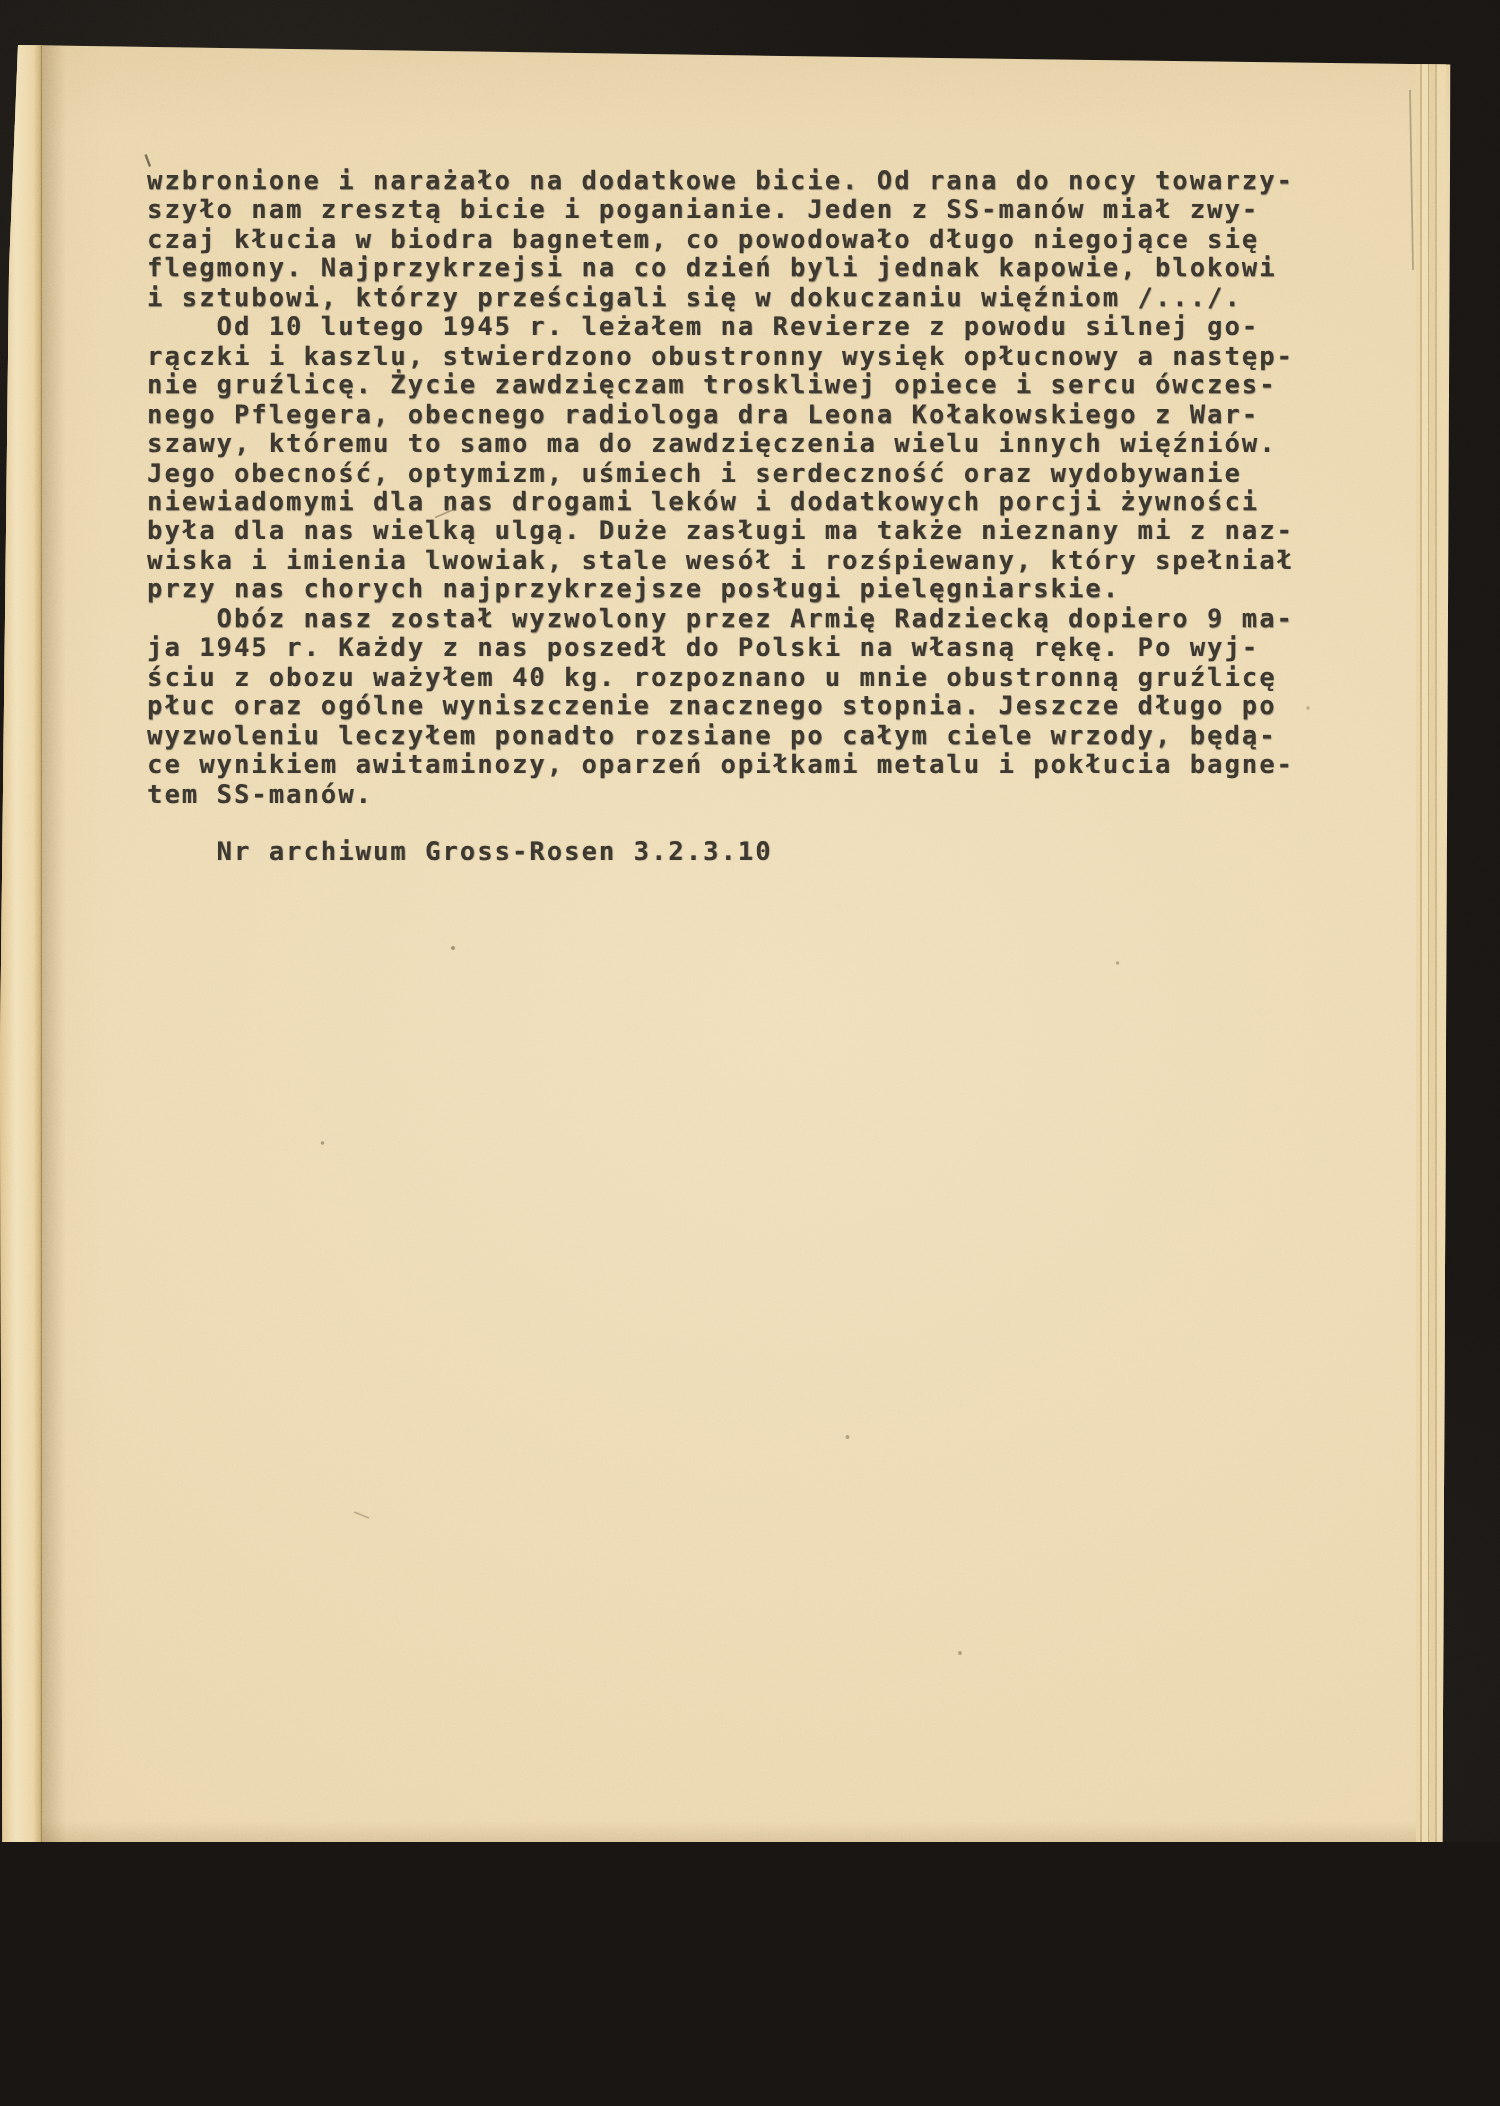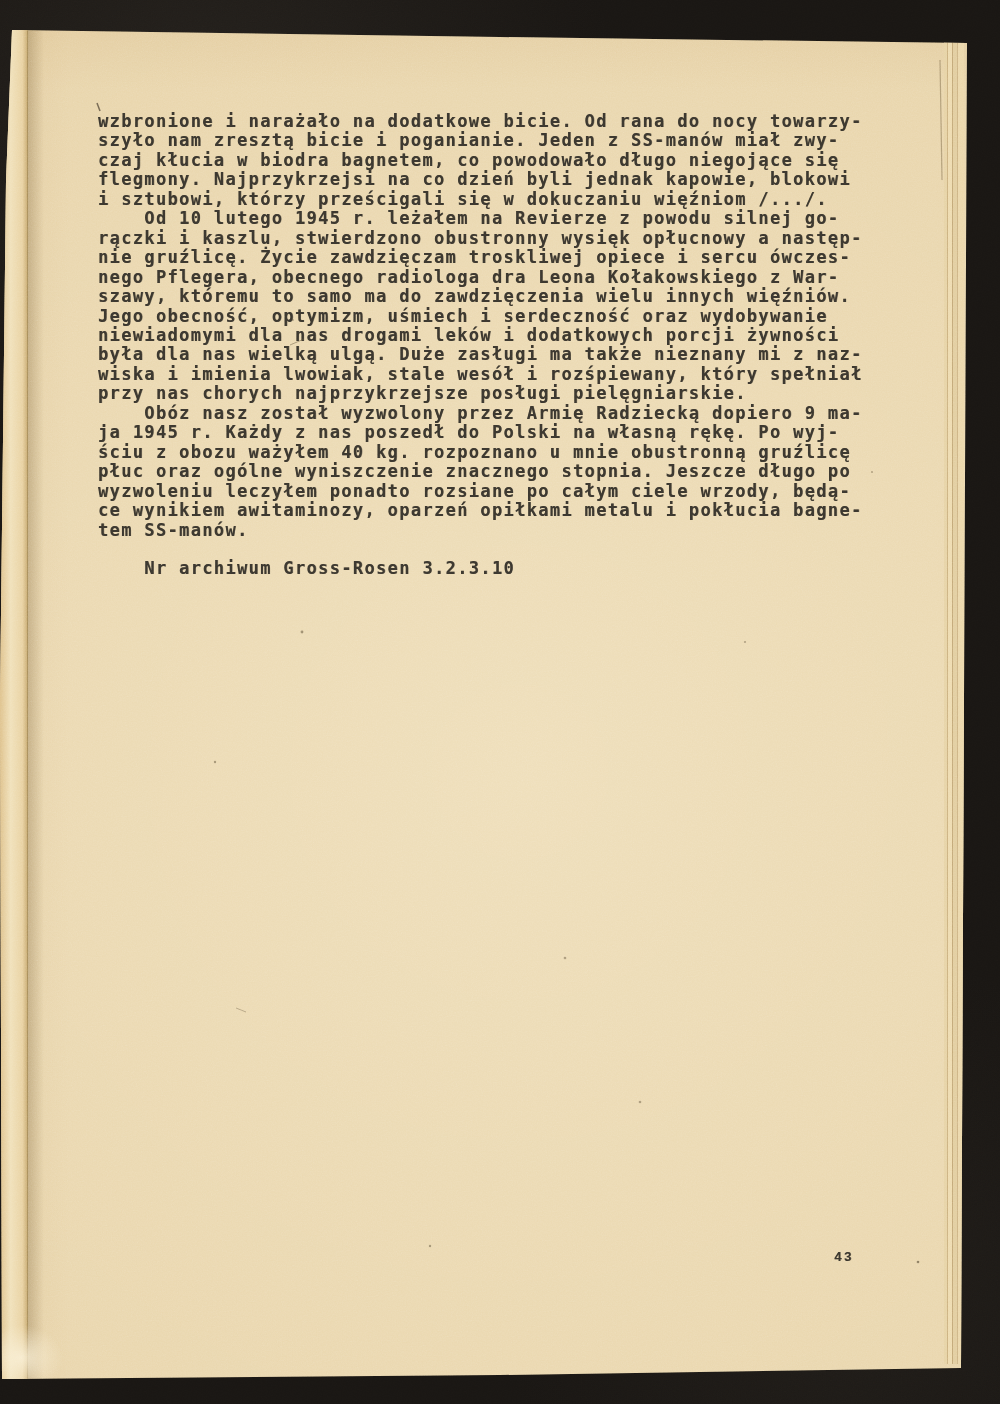--- a/index.html
+++ b/index.html
@@ -4,21 +4,21 @@
 <style>
   :root{
     --paper:#e9d5ab;
     --ink:#3a362e;
     --background:#191613;
     --edge-gold:#e3c48f;
   }
   html,body{margin:0;padding:0;background:var(--background);}
   .scene{
     position:relative;
-    width:1000px;height:1404px;
+    width:1000px;height:1228px;
     background:
       radial-gradient(60% 40% at 20% 8%, rgba(70,64,56,0.25), transparent 70%),
       radial-gradient(50% 35% at 85% 92%, rgba(60,55,48,0.2), transparent 70%),
       var(--background);
     overflow:hidden;
     font-family:"DejaVu Sans Mono","Liberation Mono",monospace;
   }
   .page{
     position:absolute;inset:0;
     clip-path:polygon(

